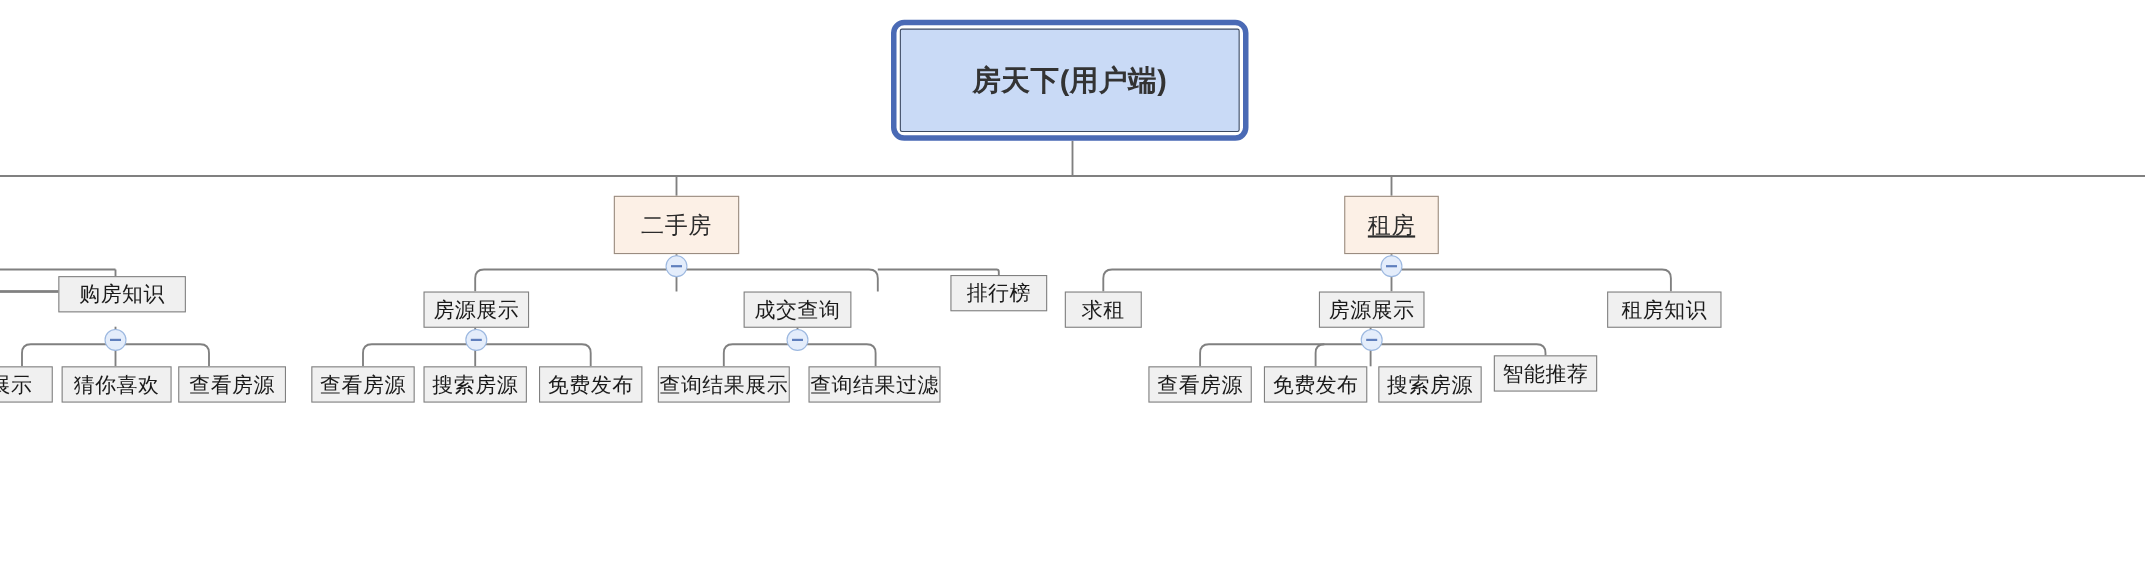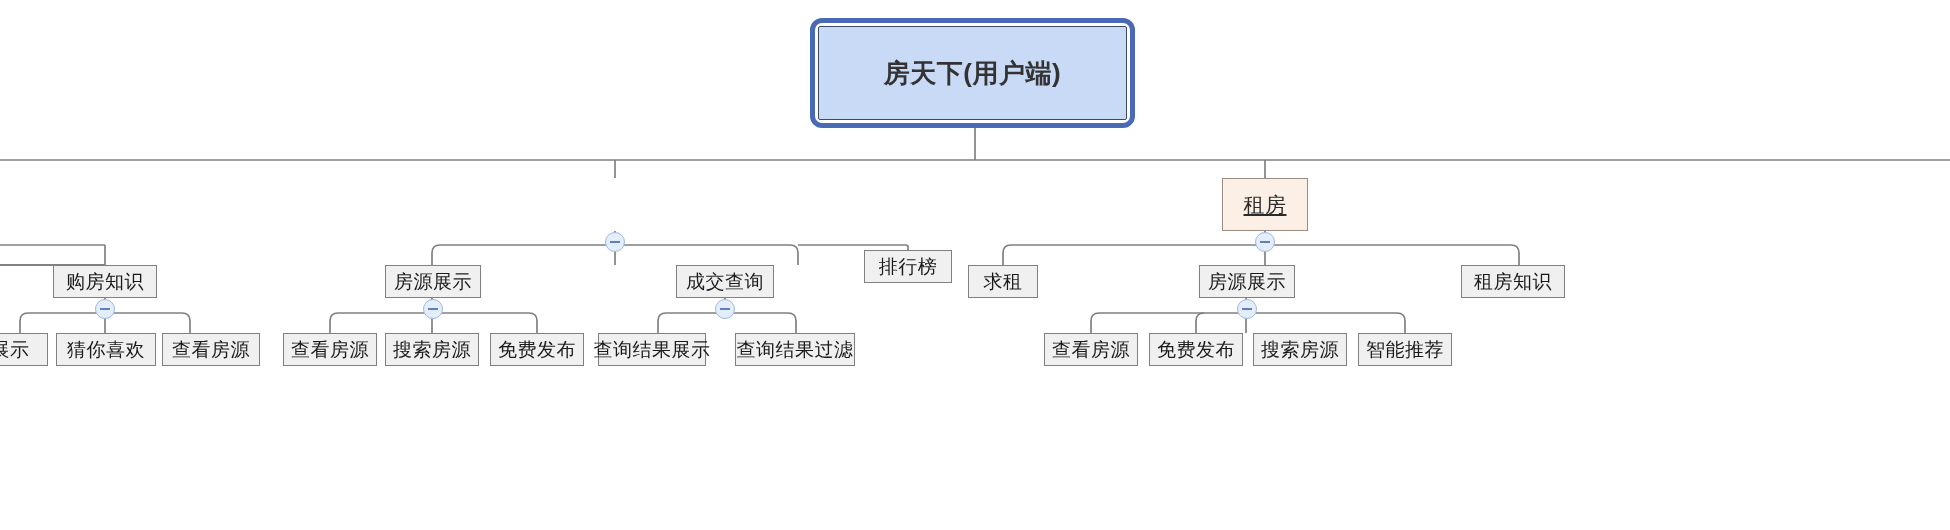--- a/index.html
+++ b/index.html
@@ -145,27 +145,28 @@
       <path d="M 1091 333 L 1091 321 Q 1091 313 1099 313 L 1397 313 Q 1405 313 1405 321 L 1405 333"></path>
       <path d="M 1246 313 L 1246 333"></path>
       <path d="M 1196 333 L 1196 321 Q 1196 313 1204 313"></path>
 
     </g>
   </svg>
 
   <div class="root-sel" style="left:810px; top:18px; width:325px; height:110px;"></div>
   <div class="node root" style="left:818px; top:26px; width:309px; height:94px;">房天下(用户端)</div>
 
+  <div class="node lvl2" style="left:558px; top:178px; width:114px; height:53px;">二手房</div>
 
   <div class="node lvl2" style="left:1222px; top:178px; width:86px; height:53px;text-decoration:underline;">租房</div>
 
   <div class="toggle" style="left:605px; top:232px;"></div>
   <div class="toggle" style="left:1255px; top:232px;"></div>
 
-  <div class="node lvl3" style="left:53px; top:265px; width:104px; height:33px;">购房知识</div>
+  <div class="node lvl3" style="left:53px; top:251px; width:116px; height:33px;">购房知识</div>
 
   <div class="node lvl3" style="left:385px; top:265px; width:96px; height:33px;">房源展示</div>
 
   <div class="node lvl3" style="left:676px; top:265px; width:98px; height:33px;">成交查询</div>
 
   <div class="node lvl3" style="left:864px; top:250px; width:88px; height:33px;">排行榜</div>
 
   <div class="node lvl3" style="left:968px; top:265px; width:70px; height:33px;">求租</div>
 
   <div class="node lvl3" style="left:1199px; top:265px; width:96px; height:33px;">房源展示</div>
@@ -182,25 +183,25 @@
   <div class="node leaf" style="left:56px; top:333px; width:100px; height:33px;">猜你喜欢</div>
 
   <div class="node leaf" style="left:162px; top:333px; width:98px; height:33px;">查看房源</div>
 
   <div class="node leaf" style="left:283px; top:333px; width:94px; height:33px;">查看房源</div>
 
   <div class="node leaf" style="left:385px; top:333px; width:94px; height:33px;">搜索房源</div>
 
   <div class="node leaf" style="left:490px; top:333px; width:94px; height:33px;">免费发布</div>
 
-  <div class="node leaf" style="left:598px; top:333px; width:108px; height:33px;">查询结果展示</div>
+  <div class="node leaf" style="left:598px; top:333px; width:120px; height:33px;">查询结果展示</div>
 
   <div class="node leaf" style="left:735px; top:333px; width:120px; height:33px;">查询结果过滤</div>
 
   <div class="node leaf" style="left:1044px; top:333px; width:94px; height:33px;">查看房源</div>
 
   <div class="node leaf" style="left:1149px; top:333px; width:94px; height:33px;">免费发布</div>
 
   <div class="node leaf" style="left:1253px; top:333px; width:94px; height:33px;">搜索房源</div>
 
-  <div class="node leaf" style="left:1358px; top:333px; width:94px; height:33px;">智能推荐</div>
+  <div class="node leaf" style="left:1358px; top:323px; width:94px; height:33px;">智能推荐</div>
 
 </div>
 
 </body></html>

